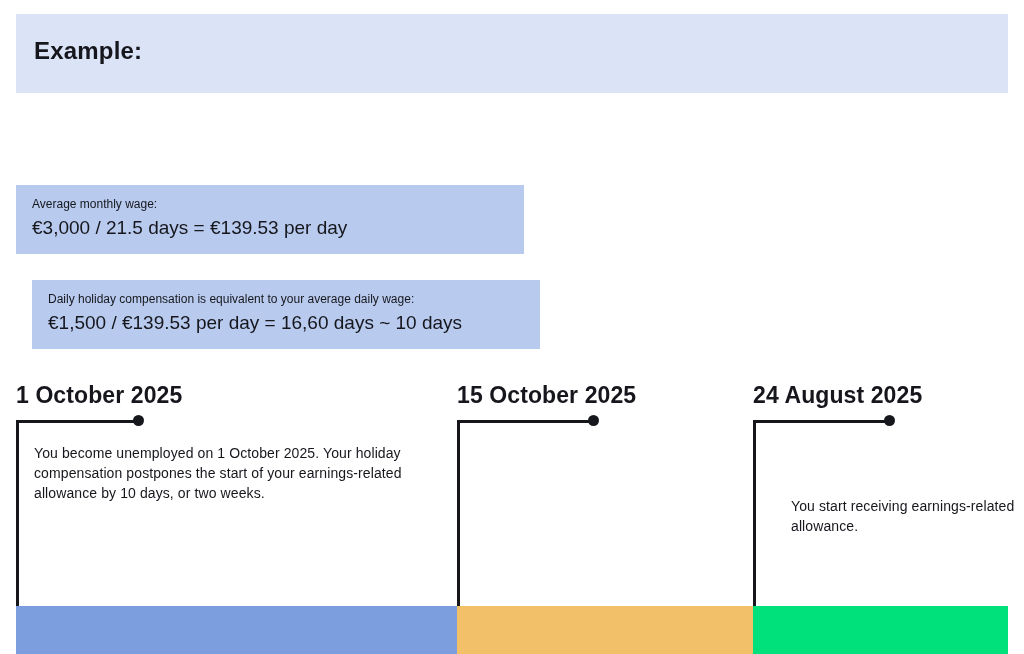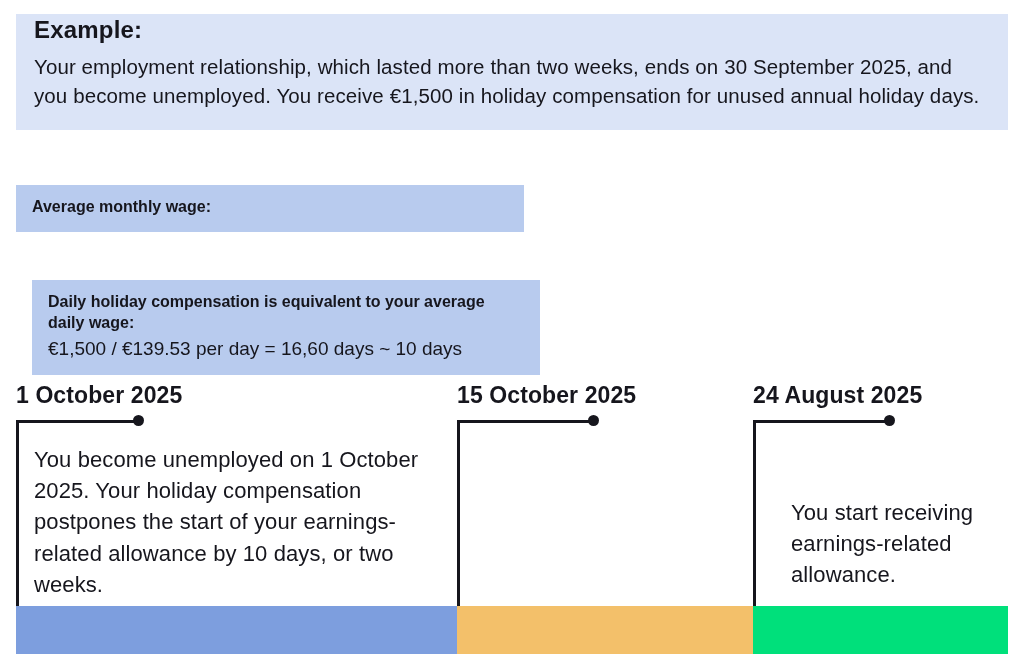--- a/index.html
+++ b/index.html
@@ -16,21 +16,21 @@
     overflow: hidden;
   }
 
   .example-box {
     position: absolute;
     left: 16px;
     top: 14px;
     width: 992px;
     box-sizing: border-box;
     background: #dbe4f7;
-    padding: 2px 18px 20px 18px;
+    padding: 23px 18px 20px 18px;
   }
   .example-title {
     font-size: 24px;
     font-weight: bold;
     letter-spacing: 0.2px;
     margin-bottom: 8px;
   }
   .example-body {
     font-size: 20.5px;
     line-height: 1.42;
@@ -41,22 +41,22 @@
     position: absolute;
     left: 16px;
     box-sizing: border-box;
     background: #b8cbee;
     padding: 12px 16px 14px 16px;
     width: 508px;
   }
   .info-box.first { top: 185px; }
   .info-box.second { top: 280px; margin-left: 16px; }
   .info-title {
-    font-size: 16px;
-    font-weight: bold;
+    font-size: 12px;
+    font-weight: normal;
     line-height: 1.3;
   }
   .info-value {
     font-size: 19px;
     line-height: 1.35;
     margin-top: 2px;
   }
 
   
   .timeline {
@@ -93,40 +93,40 @@
   .tl-dot {
     position: absolute;
     top: 33px;
     width: 11px;
     height: 11px;
     border-radius: 50%;
     background: #16161d;
   }
   .tl-text {
     position: absolute;
-    font-size: 22px;
+    font-size: 14px;
     line-height: 1.42;
     letter-spacing: 0.1px;
   }
   .tl-bar {
     position: absolute;
     bottom: 0;
     height: 48px;
   }
 </style>
 </head>
 <body>
 
 <div class="example-box">
   <div class="example-title">Example:</div>
-  <div class="example-body">Your employment relationship, which lasted more than two weeks, ends on 30 September 2025, and you become unemployed. You receive €1,500 in holiday compensation for unused annual holiday days.</div>
 </div>
 
 <div class="info-box first">
   <div class="info-title">Average monthly wage:</div>
+  <div class="info-value">€3,000 / 21.5 days = €139.53 per day</div>
 </div>
 
 <div class="info-box second">
   <div class="info-title">Daily holiday compensation is equivalent to your average daily wage:</div>
   <div class="info-value">€1,500 / €139.53 per day = 16,60 days ~ 10 days</div>
 </div>
 
 <div class="timeline">
 
   <div class="tl-col" style="left:16px; width:441px;">

